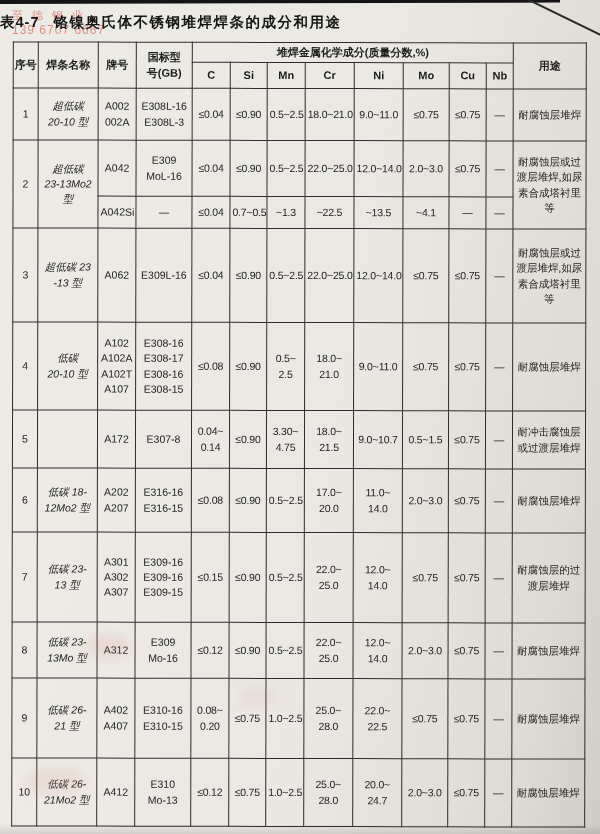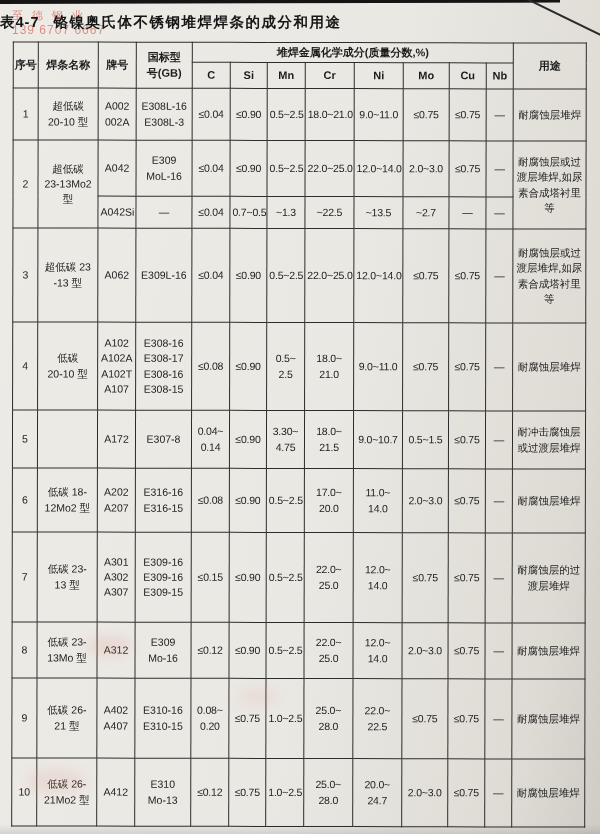--- a/index.html
+++ b/index.html
@@ -32,21 +32,21 @@
     border-collapse:collapse;table-layout:fixed;
     transform:rotate(0.12deg);
   }
   table.main th,table.main td{
     border:1.4px solid #2e2c2a;
     padding:1px 2px;vertical-align:middle;text-align:center;
     font-size:10.5px;line-height:1.45;
     white-space:pre-line;overflow:hidden;
   }
   table.main th{font-weight:bold;font-size:11px;padding:1px 1px;}
-  td.name{text-align:left;padding-left:4px;font-size:10.5px;}
+  td.name{text-align:left;padding-left:4px;font-size:10.5px;font-style:italic;}
   td.use{text-align:left;padding:2px 4px;font-size:10.5px;text-align:justify;font-family:Liberation Serif, serif;}
   td.num{font-size:10px;letter-spacing:-0.2px;}
   td.brand{font-size:10.5px;border-radius:14px;}
   .smudge{position:absolute;border-radius:50%;filter:blur(6px);pointer-events:none;}
   .s1{left:86px;top:636px;width:46px;height:20px;background:rgba(224,140,130,0.18);}
   .s2{left:26px;top:768px;width:60px;height:26px;background:rgba(224,140,130,0.16);}
   .s3{left:238px;top:688px;width:40px;height:18px;background:rgba(224,140,130,0.12);}
   .shade-bottom{position:absolute;left:0;bottom:0;width:600px;height:10px;
     background:linear-gradient(180deg,rgba(0,0,0,0),rgba(0,0,0,0.10));pointer-events:none;}
 </style>
@@ -140,21 +140,21 @@
     <td rowspan="2" class="use">耐腐蚀层或过渡层堆焊,如尿素合成塔衬里等</td>
   </tr>
   <tr style="height:32px">
     <td class="brand">A042Si</td>
     <td class="brand">—</td>
     <td class="num">≤0.04</td>
     <td class="num">0.7~0.5</td>
     <td class="num">~1.3</td>
     <td class="num">~22.5</td>
     <td class="num">~13.5</td>
-    <td class="num">~2.7</td>
+    <td class="num">~4.1</td>
     <td class="num">—</td>
     <td class="num">—</td>
   </tr>
 
   <tr style="height:94px">
     <td>3</td>
     <td class="name">超低碳 23
 -13 型</td>
     <td class="brand">A062</td>
     <td class="brand">E309L-16</td>

